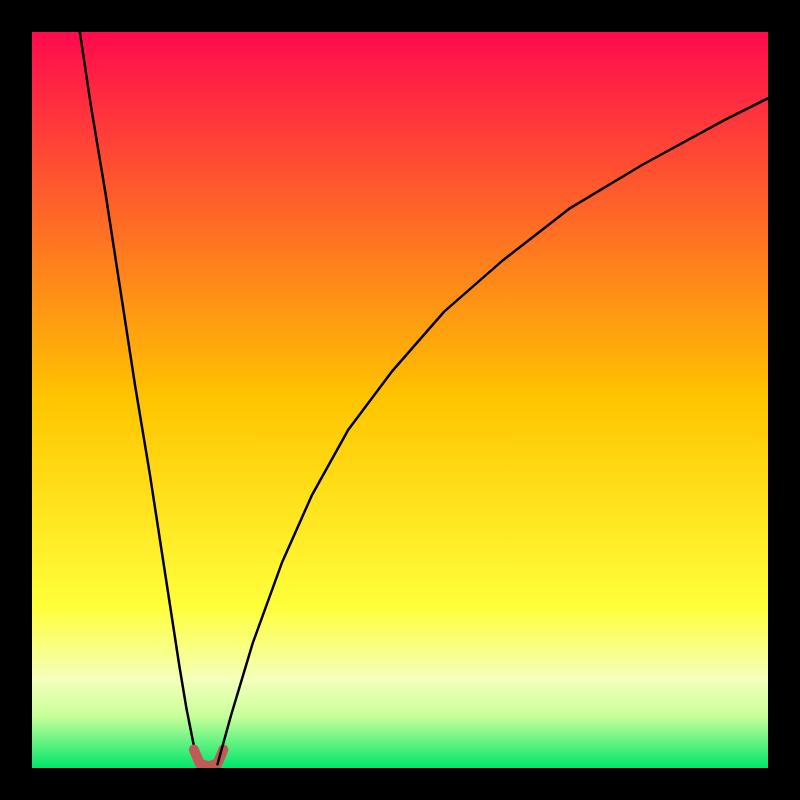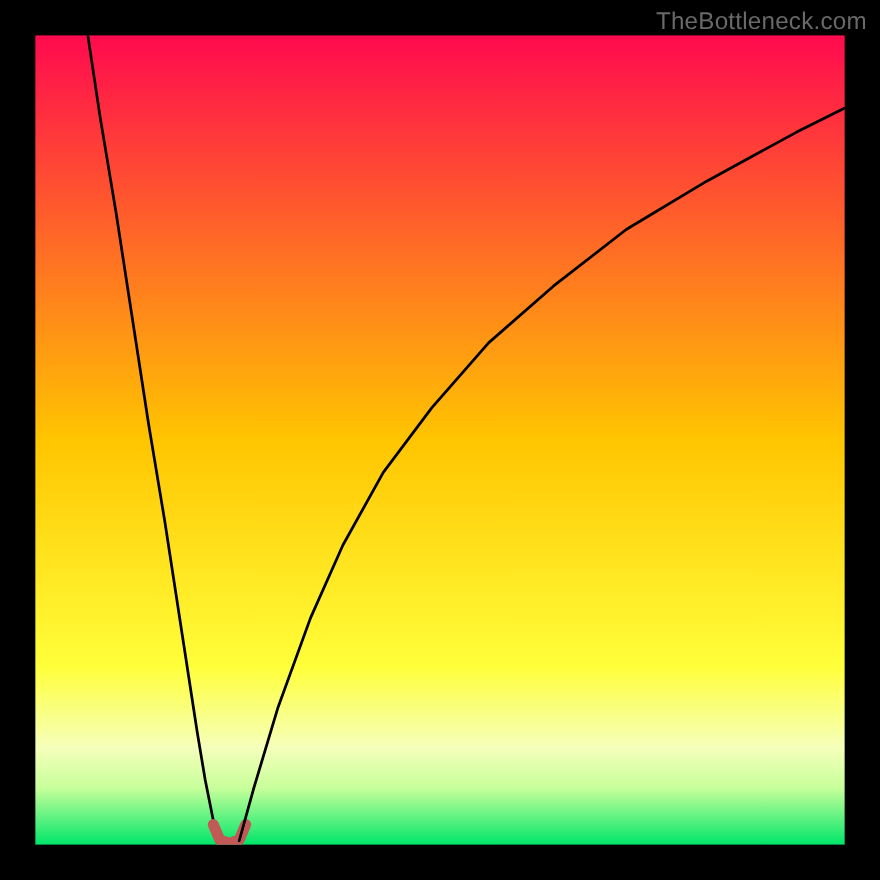--- a/index.html
+++ b/index.html
@@ -32,21 +32,20 @@
     font-family: Arial, Helvetica, sans-serif;
     font-size: 22px;
     color: #696969;
     letter-spacing: 0.2px;
   }
 </style>
 </head>
 <body>
 
 <div class="frame">
-  <div class="attrib">TheBottleneck.com</div>
   <svg class="plot" viewBox="0 0 100 100" preserveAspectRatio="none">
     <defs>
       <linearGradient id="bg" x1="0" y1="0" x2="0" y2="1">
           <stop offset="0%" stop-color="#ff0a4e"></stop>
           <stop offset="50%" stop-color="#ffc500"></stop>
           <stop offset="78%" stop-color="#ffff3a"></stop>
           <stop offset="88%" stop-color="#f5ffbb"></stop>
           <stop offset="93%" stop-color="#c7ff9a"></stop>
           <stop offset="100%" stop-color="#00e66a"></stop>
         </linearGradient>

